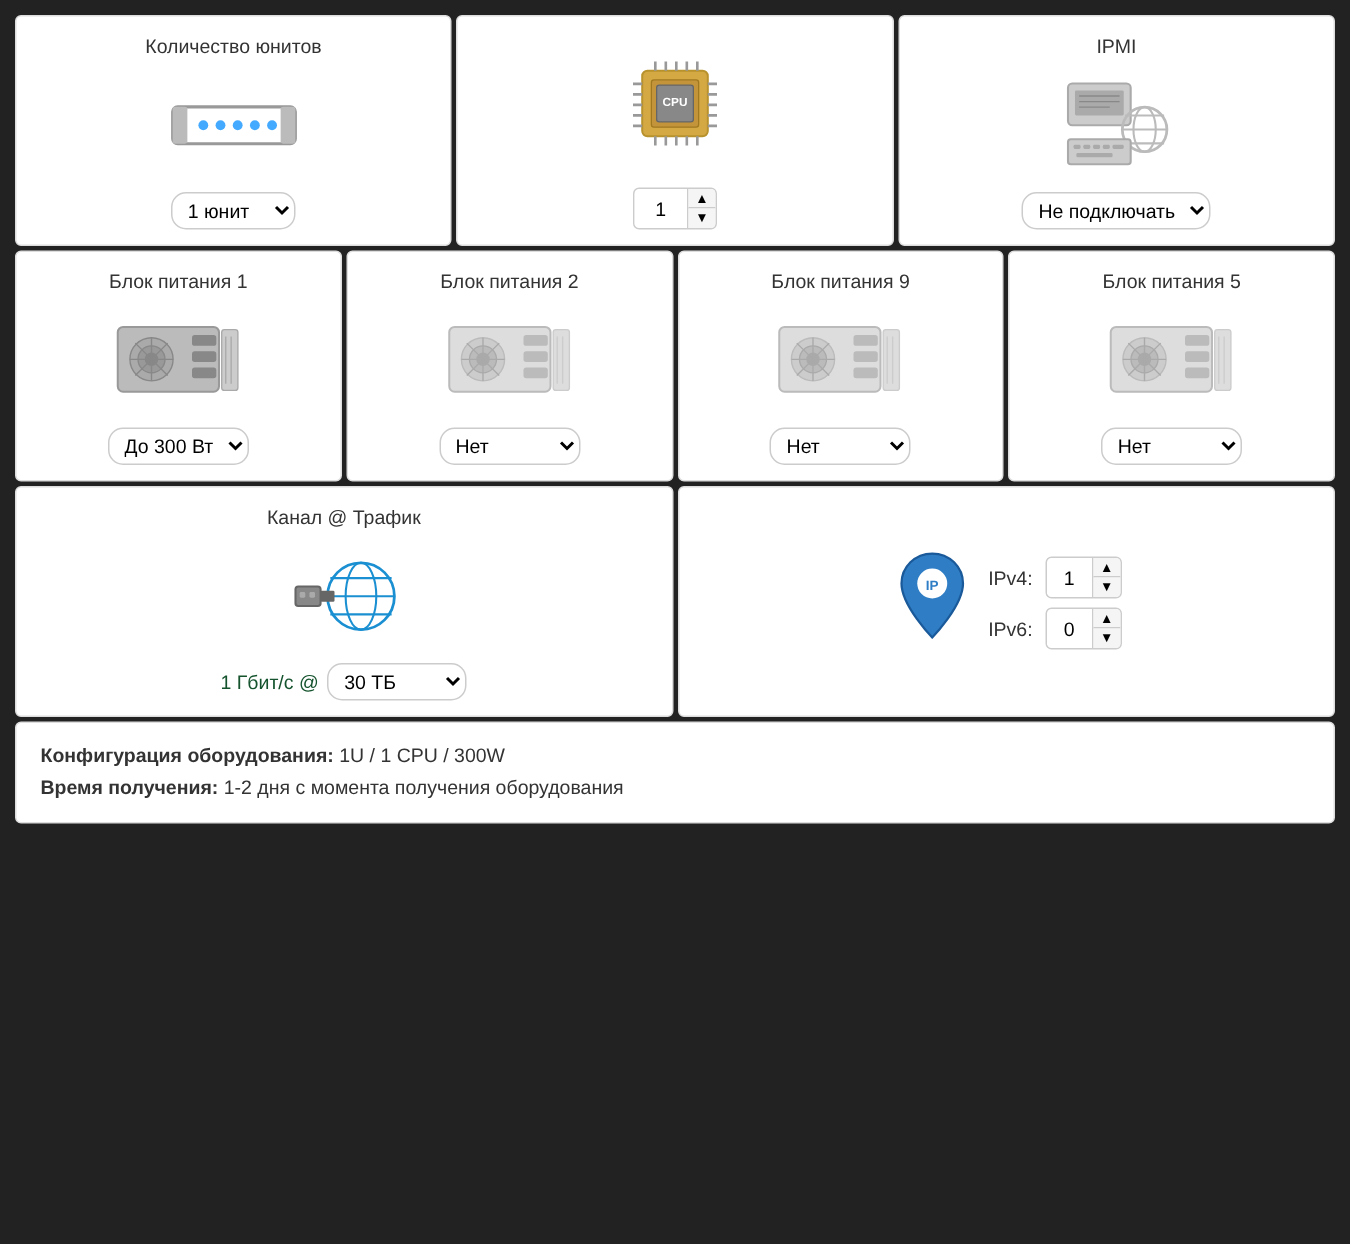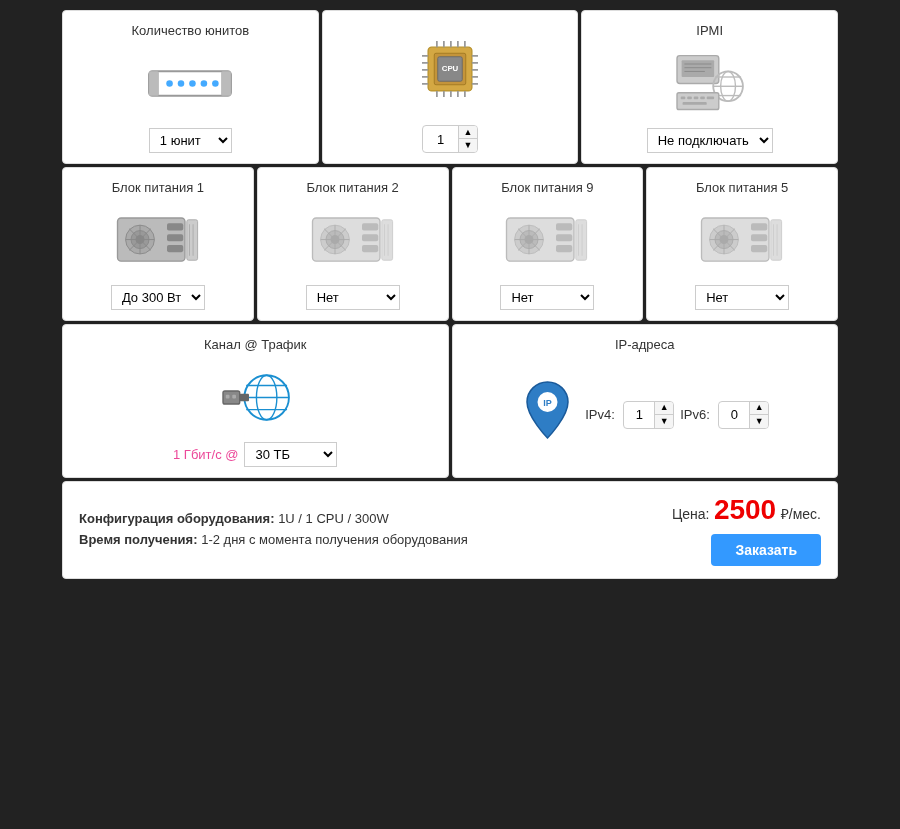--- a/index.html
+++ b/index.html
@@ -6,21 +6,21 @@
     body {
       font-family: Arial, Helvetica, sans-serif;
       background: #222;
       display: flex;
       justify-content: center;
       align-items: flex-start;
       padding: 10px;
     }
     .main-container {
       background: #222;
-      width: 776px;
+      width: 880px;
     }
     .grid-row {
       display: flex;
       gap: 3px;
       margin-bottom: 3px;
     }
     .card {
       background: #fff;
       border: 1px solid #ddd;
       border-radius: 4px;
@@ -47,21 +47,21 @@
     }
     .card-control {
       margin-top: 10px;
       display: flex;
       align-items: center;
       justify-content: center;
     }
     
     select {
       border: 1px solid #ccc;
-      border-radius: 0;
+      border-radius: 10px;
       padding: 3px 6px;
       font-size: 13px;
       background: #fff;
       cursor: pointer;
       appearance: auto;
     }
     .spinner-input {
       display: flex;
       align-items: center;
       border: 1px solid #ccc;
@@ -167,21 +167,21 @@
       width: 75px;
       height: 65px;
     }
     .icon-software {
       width: 70px;
       height: 65px;
     }
 
     .ip-controls {
       display: flex;
-      flex-direction: row;
+      flex-direction: column;
       gap: 6px;
       margin-left: 10px;
     }
     .ip-row {
       display: flex;
       align-items: center;
       gap: 6px;
     }
     .ip-label {
       font-size: 13px;
@@ -197,21 +197,21 @@
       gap: 0;
     }
     .channel-control {
       display: flex;
       flex-direction: column;
       align-items: center;
       gap: 6px;
     }
     .channel-text {
       font-size: 13px;
-      color: #ec4899;
+      color: #14532d;
     }
     .channel-row {
       display: flex;
       align-items: center;
       gap: 6px;
     }
     .select-btn {
       background: #3399ff;
       color: #fff;
       border: none;
@@ -486,21 +486,20 @@
             <option>10 ТБ</option>
             <option selected="">30 ТБ</option>
             <option>50 ТБ</option>
             <option>Безлимит</option>
           </select>
         </div>
       </div>
     </div>
 
     <div class="card">
-      <div class="card-title">IP-адреса</div>
       <div class="ip-card-inner">
         <div class="card-icon" style="min-height:60px;flex:none">
           <svg width="55" height="70" viewBox="0 0 55 70">
 
             <path d="M27.5 2 C16 2 7 11 7 22 C7 37 27.5 58 27.5 58 C27.5 58 48 37 48 22 C48 11 39 2 27.5 2 Z" fill="#2e7dc5" stroke="#1a5a9a" stroke-width="1.5"></path>
             <circle cx="27.5" cy="22" r="10" fill="white"></circle>
             <text x="27.5" y="26" text-anchor="middle" fill="#2e7dc5" font-size="9" font-weight="bold" font-family="Arial">IP</text>
           </svg>
         </div>
         <div class="ip-controls">
@@ -534,23 +533,15 @@
     <div class="info-bar-left">
       <div>
         <span class="bold">Конфигурация оборудования:</span>
         <span>1U / 1 CPU / 300W</span>
       </div>
       <div>
         <span class="bold">Время получения:</span>
         <span>1-2 дня с момента получения оборудования</span>
       </div>
     </div>
-    <div class="info-bar-right">
-      <div>
-        <span class="price-text">Цена:</span>
-        <span class="price-number">2500</span>
-        <span class="price-unit">₽/мес.</span>
-      </div>
-      <button class="order-btn">Заказать</button>
-    </div>
   </div>
 
 </div>
 
 </body></html>

